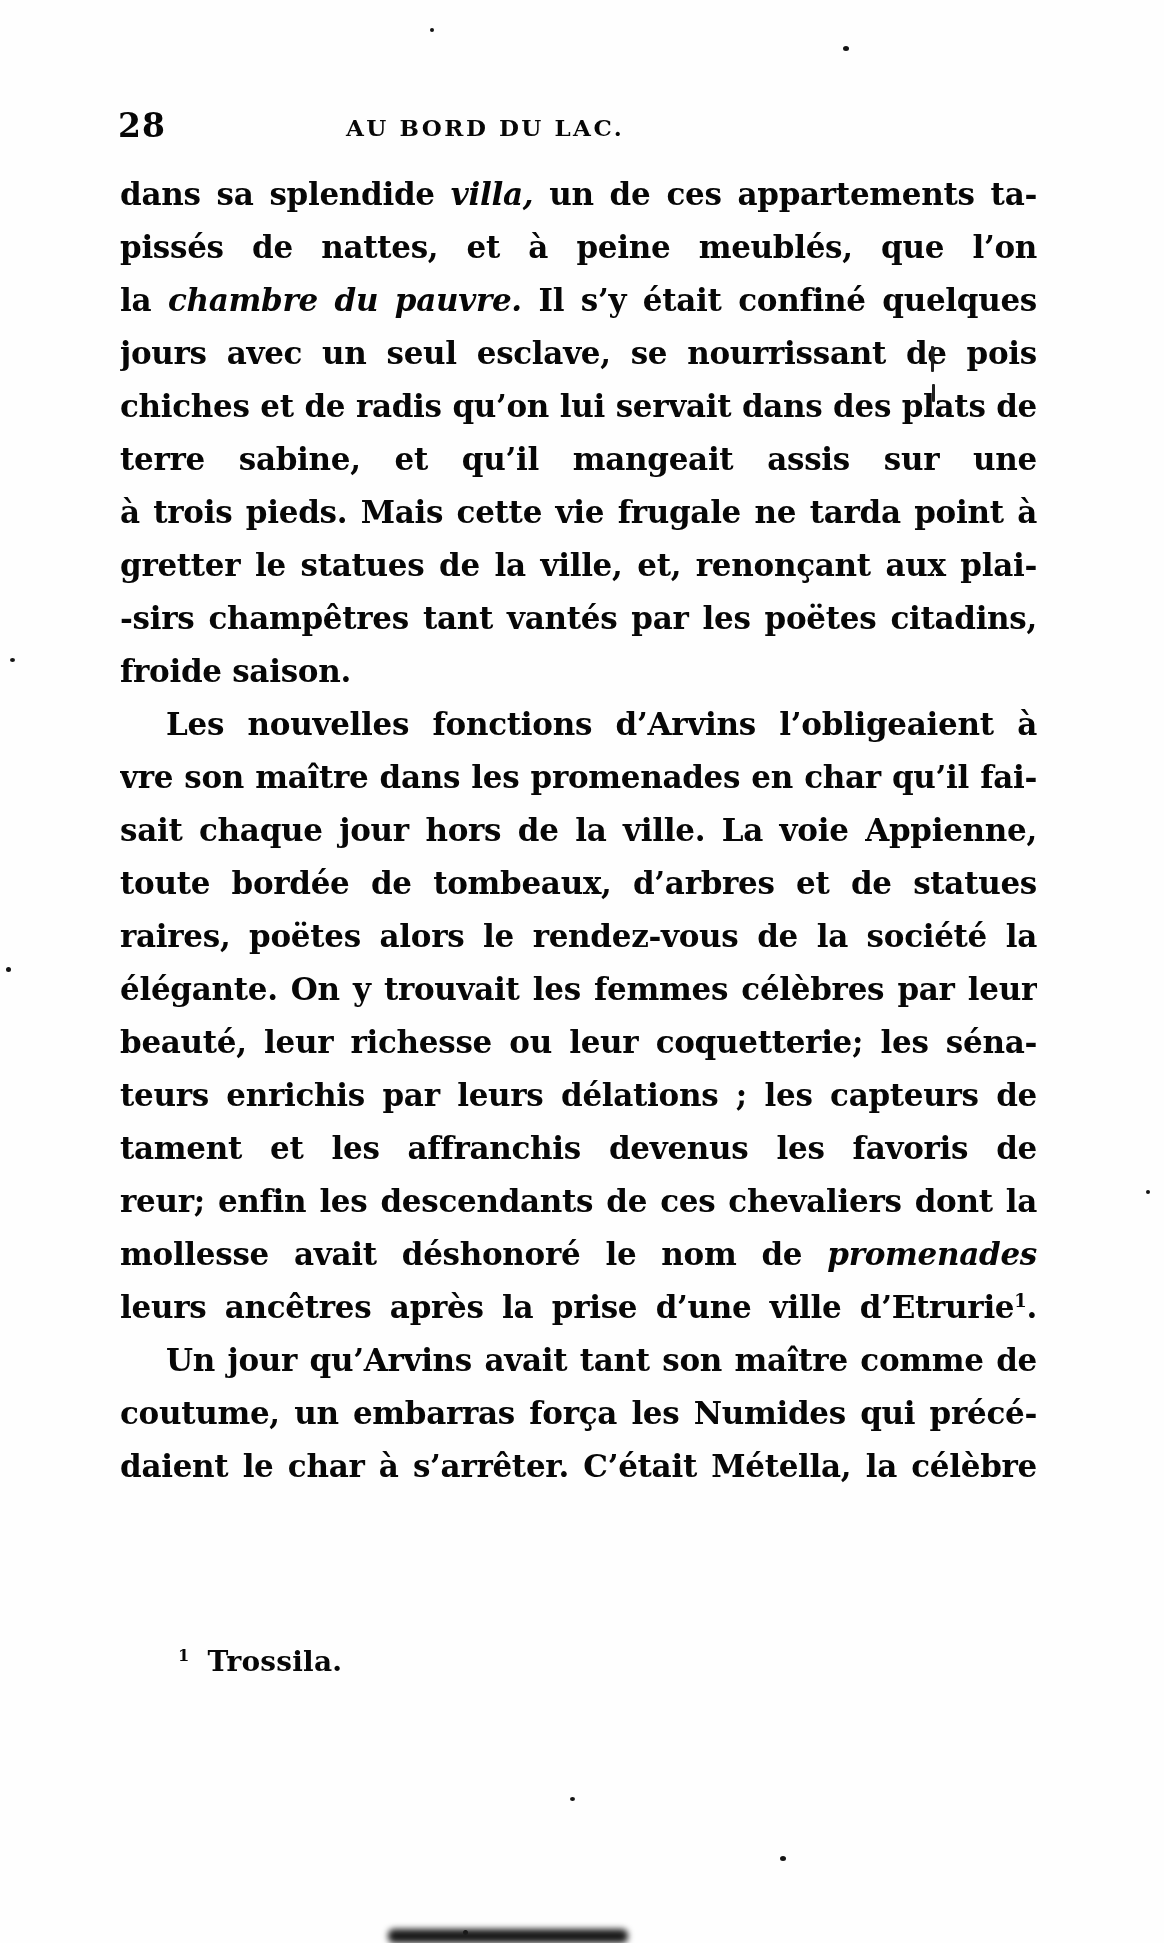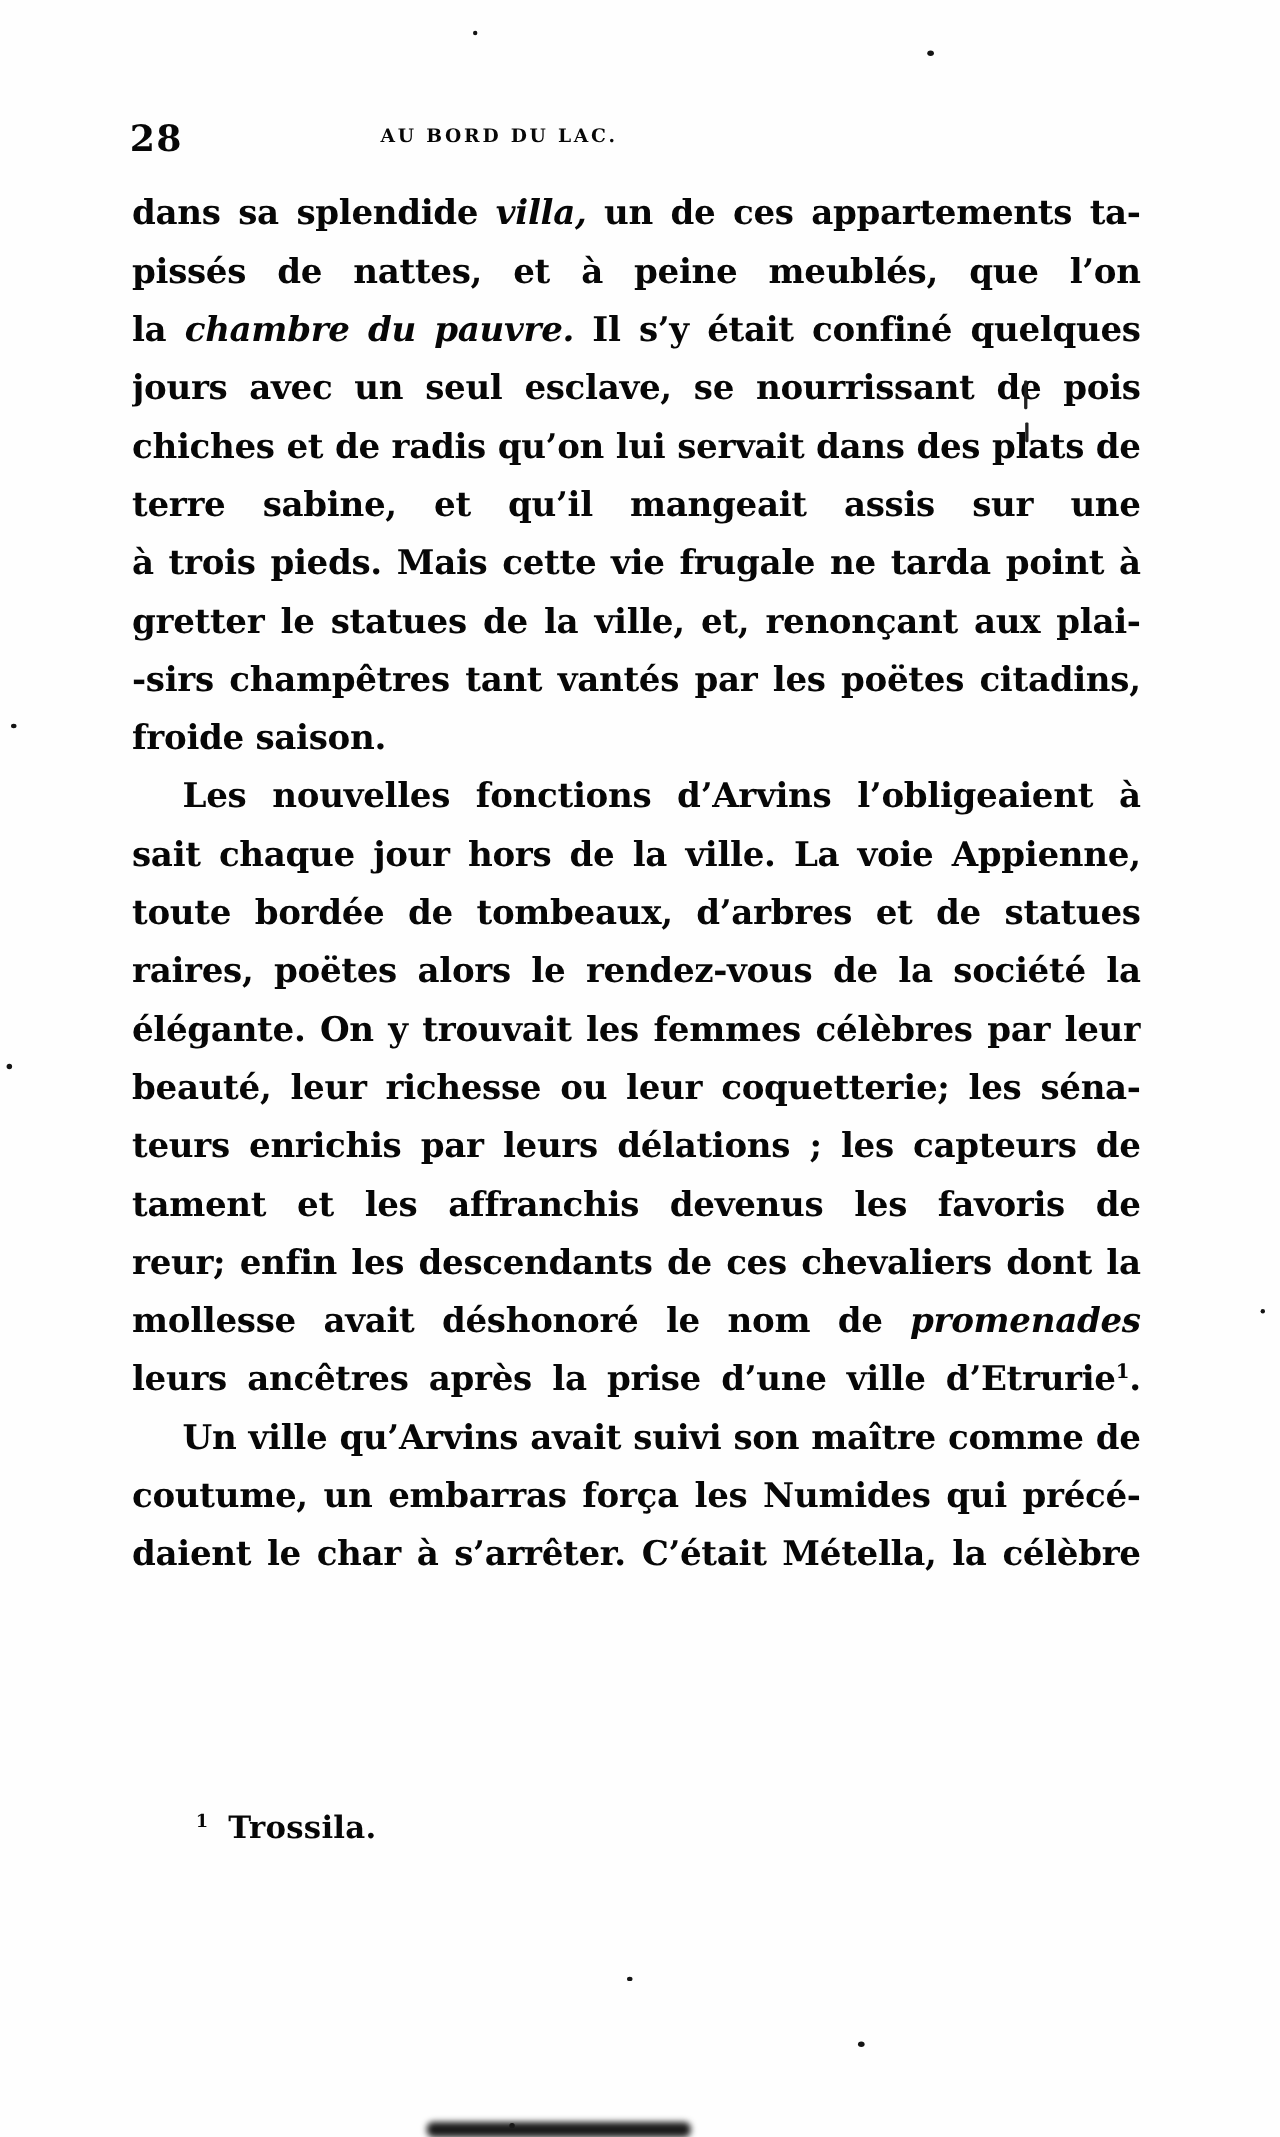--- a/index.html
+++ b/index.html
@@ -13,21 +13,21 @@
     overflow: hidden;
   }
   
   .page-header { position: absolute; left: 0; top: 0; width: 100%; height: 60px; }
   .page-number {
     position: absolute; left: 118px; top: 106px;
     font-size: 33px; font-weight: 700; letter-spacing: 1px;
   }
   .running-title {
     position: absolute; left: 346px; top: 114px;
-    font-size: 17px; font-weight: 700; letter-spacing: 2.5px;
+    font-size: 23px; font-weight: 700; letter-spacing: 2.5px;
     white-space: nowrap;
   }
   
   .text-block {
     position: absolute; left: 120px; top: 168px; width: 917px;
     font-size: 31px; font-weight: 700; letter-spacing: -0.3px;
   }
   .line {
     height: 53px; line-height: 53px;
     white-space: nowrap; overflow: hidden;
@@ -73,33 +73,34 @@
       <div class="line just"><span>jours avec un seul esclave, se nourrissant de pois</span></div>
       <div class="line just"><span>chiches et de radis qu’on lui servait dans des plats de</span></div>
       <div class="line just"><span>terre sabine, et qu’il mangeait assis sur une escabelle</span></div>
       <div class="line just"><span>à trois pieds. Mais cette vie frugale ne tarda point à le</span></div>
       <div class="line just"><span>gretter le statues de la ville, et, renonçant aux plai-</span></div>
       <div class="line just"><span>-sirs champêtres tant vantés par les poëtes citadins, il</span></div>
       <div class="line"><span>froide saison.</span></div>
     </div>
     <div>
       <div class="line just indent"><span>Les nouvelles fonctions d’Arvins l’obligeaient à sui-</span></div>
+      <div class="line just"><span>vre son maître dans les promenades en char qu’il fai-</span></div>
       <div class="line just"><span>sait chaque jour hors de la ville. La voie Appienne,</span></div>
       <div class="line just"><span>toute bordée de tombeaux, d’arbres et de statues funé-</span></div>
       <div class="line just"><span>raires, poëtes alors le rendez-vous de la société la plus</span></div>
       <div class="line just"><span>élégante. On y trouvait les femmes célèbres par leur</span></div>
       <div class="line just"><span>beauté, leur richesse ou leur coquetterie; les séna-</span></div>
       <div class="line just"><span>teurs enrichis par leurs délations ; les capteurs de tes-</span></div>
       <div class="line just"><span>tament et les affranchis devenus les favoris de l’empe-</span></div>
       <div class="line just"><span>reur; enfin les descendants de ces chevaliers dont la</span></div>
       <div class="line just"><span>mollesse avait déshonoré le nom de </span><i>promenades</i><span> donné à</span></div>
       <div class="line just"><span>leurs ancêtres après la prise d’une ville d’Etrurie</span><sup>1</sup><span>.</span></div>
     </div>
     <div>
-      <div class="line just indent"><span>Un ville qu’Arvins avait suivi son maître comme de</span></div>
+      <div class="line just indent"><span>Un jour qu’Arvins avait tant son maître comme de</span></div>
       <div class="line just"><span>coutume, un embarras força les Numides qui précé-</span></div>
       <div class="line just"><span>daient le char à s’arrêter. C’était Métella, la célèbre</span></div>
     </div>
   </main>
 
 <div class="footnote">
   <sup>1</sup>
   <span>Trossila.</span>
 </div>
 

